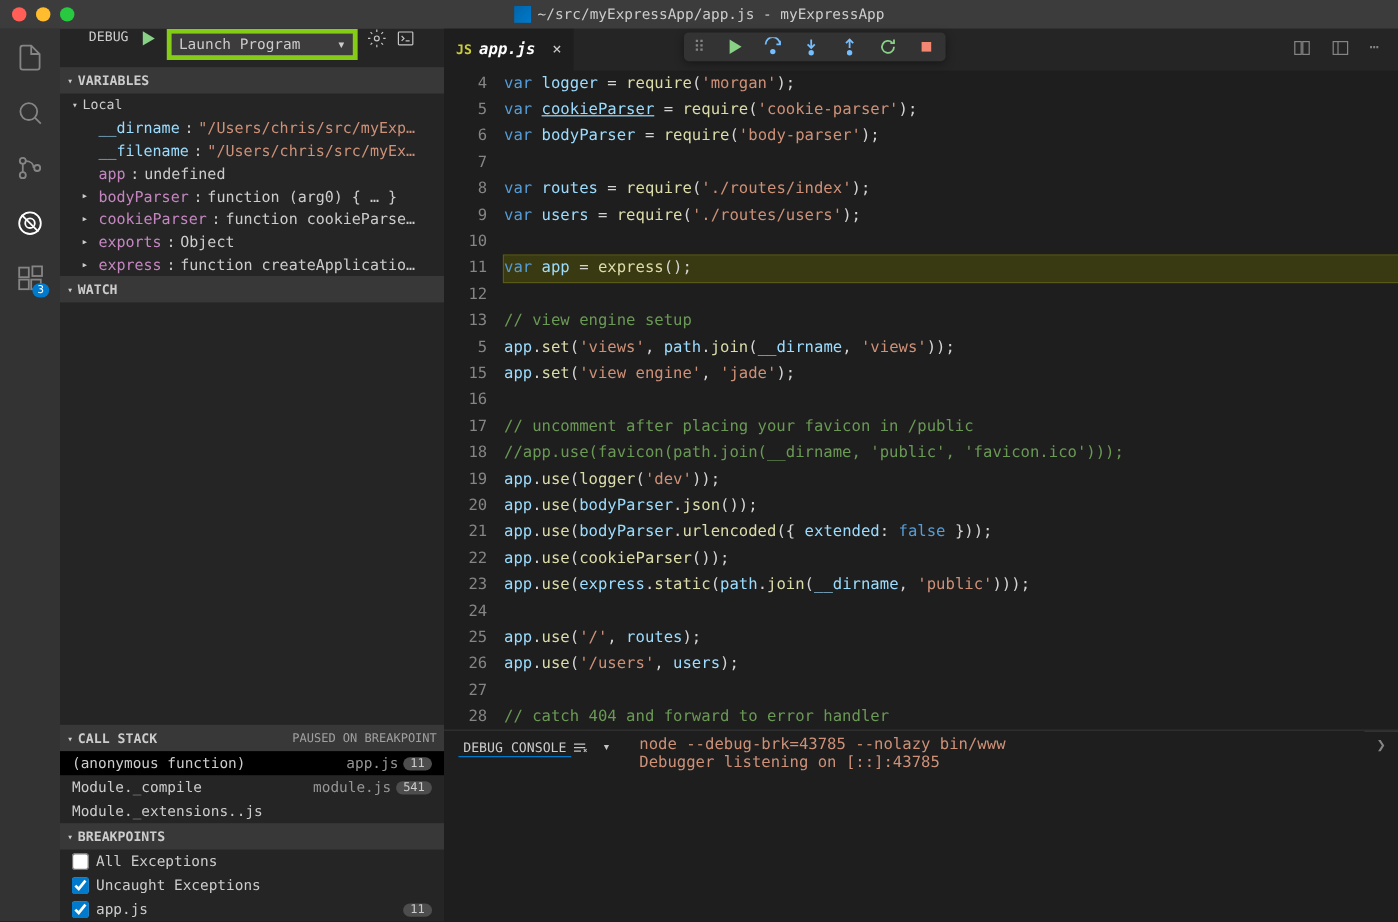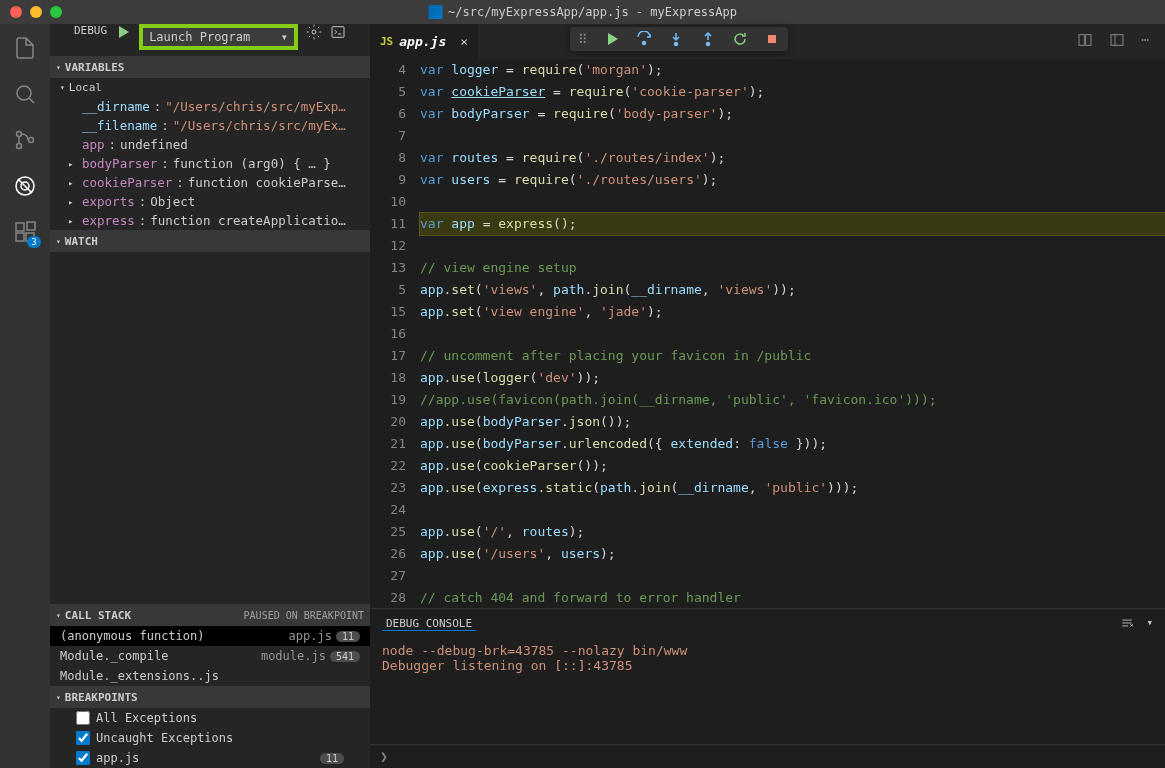--- a/index.html
+++ b/index.html
@@ -180,21 +180,21 @@
 .callstack-row .csline {
   background: #4d4d4d;
   border-radius: 8px;
   padding: 0 6px;
   font-size: 10px;
   margin-left: 4px;
   color: #cccccc;
 }
 .callstack-row.active { background: #000000; }
 .break-row {
-  padding: 3px 26px;
+  padding: 3px 10px;
   display: flex;
   align-items: center;
   gap: 6px;
   font-size: 12px;
 }
 .break-row input[type=checkbox] { width: 14px; height: 14px; accent-color: #007acc; }
 .break-row .brbadge {
   margin-left: auto;
   background: #4d4d4d;
   border-radius: 8px;
@@ -287,21 +287,21 @@
 .id { color: #9cdcfe; }
 .fn { color: #dcdcaa; }
 .str { color: #ce9178; }
 .cm { color: #6a9955; }
 .pn { color: #d4d4d4; }
 .linku { text-decoration: underline; }
 .panel {
   height: 160px;
   border-top: 1px solid #333333;
   display: flex;
-  flex-direction: column;
+  flex-direction: row;
 }
 .panel-header {
   height: 30px;
   display: flex;
   align-items: center;
   padding: 0 12px;
   font-size: 11px;
   color: #cccccc;
 }
 .panel-header .tablabel { padding: 0 4px; border-bottom: 1px solid #007acc; }
@@ -607,22 +607,22 @@
           <div class="cl"><span class="kw">var</span> <span class="id">routes</span> <span class="pn">=</span> <span class="fn">require</span><span class="pn">(</span><span class="str">'./routes/index'</span><span class="pn">);</span></div>
           <div class="cl"><span class="kw">var</span> <span class="id">users</span> <span class="pn">=</span> <span class="fn">require</span><span class="pn">(</span><span class="str">'./routes/users'</span><span class="pn">);</span></div>
           <div class="cl"></div>
           <div class="cl hl"><span class="kw">var</span> <span class="id">app</span> <span class="pn">=</span> <span class="fn">express</span><span class="pn">();</span></div>
           <div class="cl"></div>
           <div class="cl"><span class="cm">// view engine setup</span></div>
           <div class="cl"><span class="id">app</span><span class="pn">.</span><span class="fn">set</span><span class="pn">(</span><span class="str">'views'</span><span class="pn">, </span><span class="id">path</span><span class="pn">.</span><span class="fn">join</span><span class="pn">(</span><span class="id">__dirname</span><span class="pn">, </span><span class="str">'views'</span><span class="pn">));</span></div>
           <div class="cl"><span class="id">app</span><span class="pn">.</span><span class="fn">set</span><span class="pn">(</span><span class="str">'view engine'</span><span class="pn">, </span><span class="str">'jade'</span><span class="pn">);</span></div>
           <div class="cl"></div>
           <div class="cl"><span class="cm">// uncomment after placing your favicon in /public</span></div>
+          <div class="cl"><span class="cm">//app.use(favicon(path.join(__dirname, 'public', 'favicon.ico')));</span></div>
           <div class="cl"><span class="id">app</span><span class="pn">.</span><span class="fn">use</span><span class="pn">(</span><span class="fn">logger</span><span class="pn">(</span><span class="str">'dev'</span><span class="pn">));</span></div>
-          <div class="cl"><span class="cm">//app.use(favicon(path.join(__dirname, 'public', 'favicon.ico')));</span></div>
           <div class="cl"><span class="id">app</span><span class="pn">.</span><span class="fn">use</span><span class="pn">(</span><span class="id">bodyParser</span><span class="pn">.</span><span class="fn">json</span><span class="pn">());</span></div>
           <div class="cl"><span class="id">app</span><span class="pn">.</span><span class="fn">use</span><span class="pn">(</span><span class="id">bodyParser</span><span class="pn">.</span><span class="fn">urlencoded</span><span class="pn">({ </span><span class="id">extended</span><span class="pn">: </span><span class="kw">false</span><span class="pn"> }));</span></div>
           <div class="cl"><span class="id">app</span><span class="pn">.</span><span class="fn">use</span><span class="pn">(</span><span class="fn">cookieParser</span><span class="pn">());</span></div>
           <div class="cl"><span class="id">app</span><span class="pn">.</span><span class="fn">use</span><span class="pn">(</span><span class="id">express</span><span class="pn">.</span><span class="fn">static</span><span class="pn">(</span><span class="id">path</span><span class="pn">.</span><span class="fn">join</span><span class="pn">(</span><span class="id">__dirname</span><span class="pn">, </span><span class="str">'public'</span><span class="pn">)));</span></div>
           <div class="cl"></div>
           <div class="cl"><span class="id">app</span><span class="pn">.</span><span class="fn">use</span><span class="pn">(</span><span class="str">'/'</span><span class="pn">, </span><span class="id">routes</span><span class="pn">);</span></div>
           <div class="cl"><span class="id">app</span><span class="pn">.</span><span class="fn">use</span><span class="pn">(</span><span class="str">'/users'</span><span class="pn">, </span><span class="id">users</span><span class="pn">);</span></div>
           <div class="cl"></div>
           <div class="cl"><span class="cm">// catch 404 and forward to error handler</span></div>
         </div>

